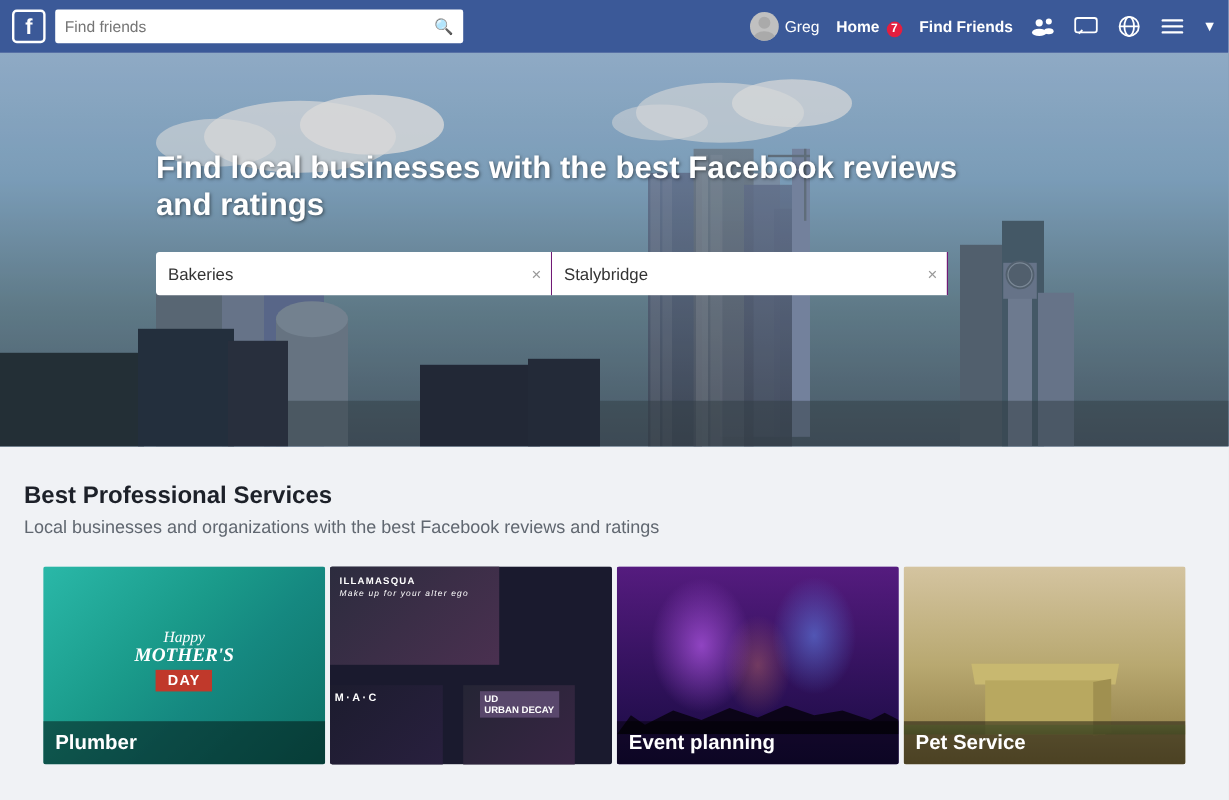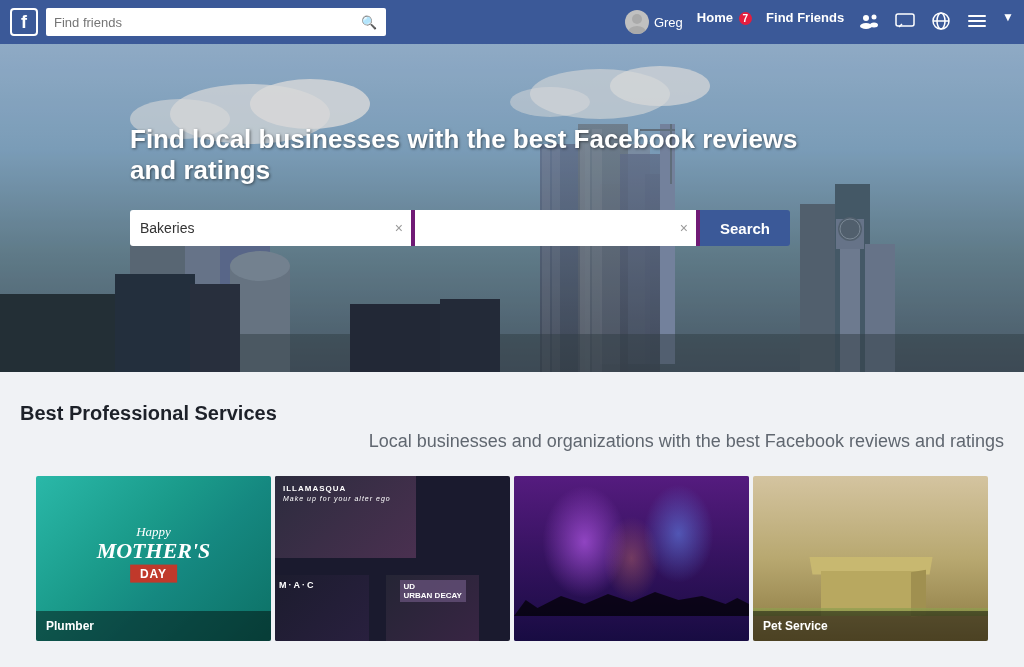--- a/index.html
+++ b/index.html
@@ -47,21 +47,21 @@
       flex: 1;
       background: transparent;
     }
     .search-bar .search-icon {
       color: #888;
       font-size: 13px;
     }
     .navbar-right {
       margin-left: auto;
       display: flex;
-      align-items: flex-start;
+      align-items: center;
       gap: 14px;
       color: white;
       font-size: 13px;
     }
     .nav-user {
       display: flex;
       align-items: center;
       gap: 5px;
       cursor: pointer;
     }
@@ -146,21 +146,21 @@
       width: 660px;
     }
     .hero-input-wrap {
       position: relative;
       flex: 1;
       background: white;
       height: 36px;
       display: flex;
       align-items: center;
       padding: 0 30px 0 10px;
-      border-right: 4px solid #701a75;
+      border-right: 1px solid #701a75;
     }
     .hero-input-wrap:first-child {
       border-radius: 3px 0 0 3px;
     }
     .hero-input-wrap input {
       border: none;
       outline: none;
       font-size: 14px;
       color: #333;
       background: transparent;
@@ -200,22 +200,22 @@
       padding: 30px 20px;
     }
     .section-title {
       text-align: left;
       font-size: 20px;
       font-weight: bold;
       color: #1d2129;
       margin-bottom: 6px;
     }
     .section-subtitle {
-      text-align: right;
-      font-size: 18px;
+      text-align: left;
+      font-size: 15px;
       color: #606770;
       margin-bottom: 24px;
     }
     .cards-grid {
       display: flex;
       gap: 4px;
       justify-content: center;
       max-width: 980px;
       margin: 0 auto;
     }
@@ -235,21 +235,21 @@
       inset: 0;
     }
     .card-label {
       position: absolute;
       bottom: 0;
       left: 0;
       right: 0;
       background: rgba(0,0,0,0.45);
       color: white;
       padding: 8px 10px;
-      font-size: 12px;
+      font-size: 17px;
       font-weight: bold;
     }
 
     
     .card-plumber {
       background: linear-gradient(135deg, #2ab8a8 0%, #1a9a8a 40%, #158880 60%, #0d7065 100%);
     }
     .card-plumber-text {
       position: absolute;
       top: 50%;
@@ -259,21 +259,21 @@
       color: white;
     }
     .card-plumber-text .happy {
       font-family: Georgia, serif;
       font-style: italic;
       font-size: 13px;
     }
     .card-plumber-text .mothers {
       font-family: Georgia, serif;
       font-style: italic;
-      font-size: 22px;
+      font-size: 16px;
       font-weight: bold;
       line-height: 1;
     }
     .card-plumber-text .day {
       background: #c0392b;
       color: white;
       padding: 2px 10px;
       font-size: 12px;
       font-weight: bold;
       letter-spacing: 1px;
@@ -484,23 +484,23 @@
   <div class="hero-overlay"></div>
 
   <div class="hero-content">
     <h1 class="hero-title">Find local businesses with the best Facebook reviews and ratings</h1>
     <div class="hero-search">
       <div class="hero-input-wrap" style="border-radius: 3px 0 0 3px;">
         <input type="text" value="Bakeries" style="">
         <span class="hero-input-clear">×</span>
       </div>
       <div class="hero-input-wrap" style="border-radius: 0;">
+        <input type="text" value="Stalybridge" style="">
         <span class="hero-input-clear">×</span>
       </div>
-      <button class="hero-search-btn">Search</button>
     </div>
   </div>
 </section>
 
 <main class="main-content">
   <h2 class="section-title">Best Professional Services</h2>
   <p class="section-subtitle">Local businesses and organizations with the best Facebook reviews and ratings</p>
 
   <div class="cards-grid">
 
@@ -531,20 +531,21 @@
           </div>
         </div>
       </div>
     </div>
 
     <div class="card">
       <div class="card-bg card-event">
         <div class="event-lights"></div>
         <div class="stage-silhouette"></div>
       </div>
+      <div class="card-label">Event planning</div>
     </div>
 
     <div class="card">
       <div class="card-bg card-pet">
         <div class="pet-box">
           <div class="pet-box-top"></div>
           <div class="pet-box-front"></div>
           <div class="pet-box-side"></div>
         </div>
 

